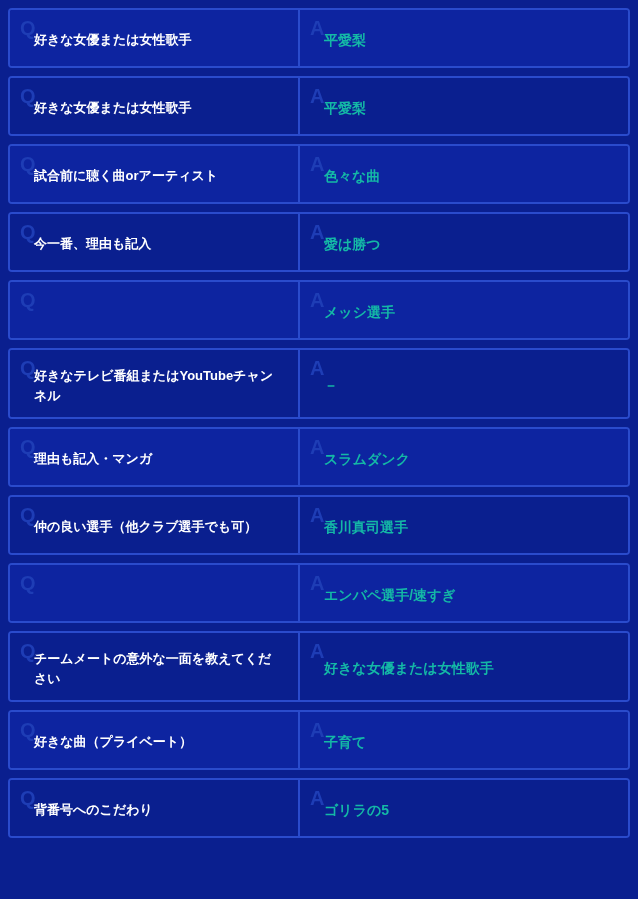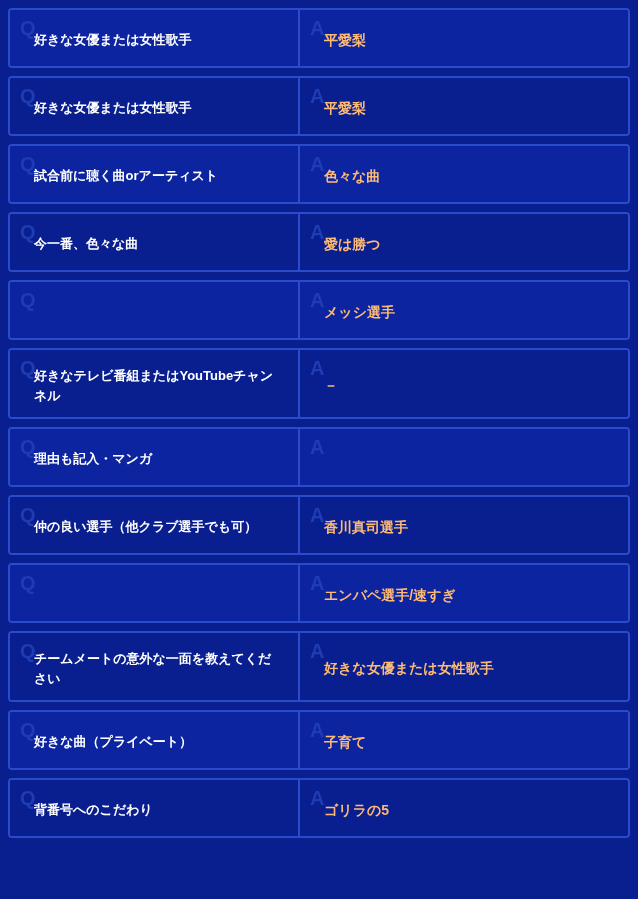--- a/index.html
+++ b/index.html
@@ -75,21 +75,21 @@
       position: absolute;
       top: 8px;
       left: 10px;
       font-size: 20px;
       font-weight: bold;
       color: #1e3db5;
       line-height: 1;
     }
 
     .a-text {
-      color: #fdba74;
+      color: #14b8a6;
       font-size: 14px;
       font-weight: bold;
       line-height: 1.5;
       padding-left: 10px;
       padding-top: 4px;
     }
 
     
     .qa-row:nth-child(odd) .q-cell {
       background-color: #0d24a0;
@@ -135,21 +135,21 @@
         <span class="q-text">試合前に聴く曲orアーティスト</span>
       </div>
       <div class="a-cell">
         <span class="a-label">A</span>
         <span class="a-text">色々な曲</span>
       </div>
     </div>
     <div class="qa-row">
       <div class="q-cell">
         <span class="q-label">Q</span>
-        <span class="q-text">今一番、色々な曲</span>
+        <span class="q-text">今一番、理由も記入</span>
       </div>
       <div class="a-cell">
         <span class="a-label">A</span>
         <span class="a-text">愛は勝つ</span>
       </div>
     </div>
     <div class="qa-row">
       <div class="q-cell">
         <span class="q-label">Q</span>
       </div>
@@ -168,20 +168,21 @@
         <span class="a-text">－</span>
       </div>
     </div>
     <div class="qa-row">
       <div class="q-cell">
         <span class="q-label">Q</span>
         <span class="q-text">理由も記入・マンガ</span>
       </div>
       <div class="a-cell">
         <span class="a-label">A</span>
+        <span class="a-text">スラムダンク</span>
       </div>
     </div>
     <div class="qa-row">
       <div class="q-cell">
         <span class="q-label">Q</span>
         <span class="q-text">仲の良い選手（他クラブ選手でも可）</span>
       </div>
       <div class="a-cell">
         <span class="a-label">A</span>
         <span class="a-text">香川真司選手</span>

